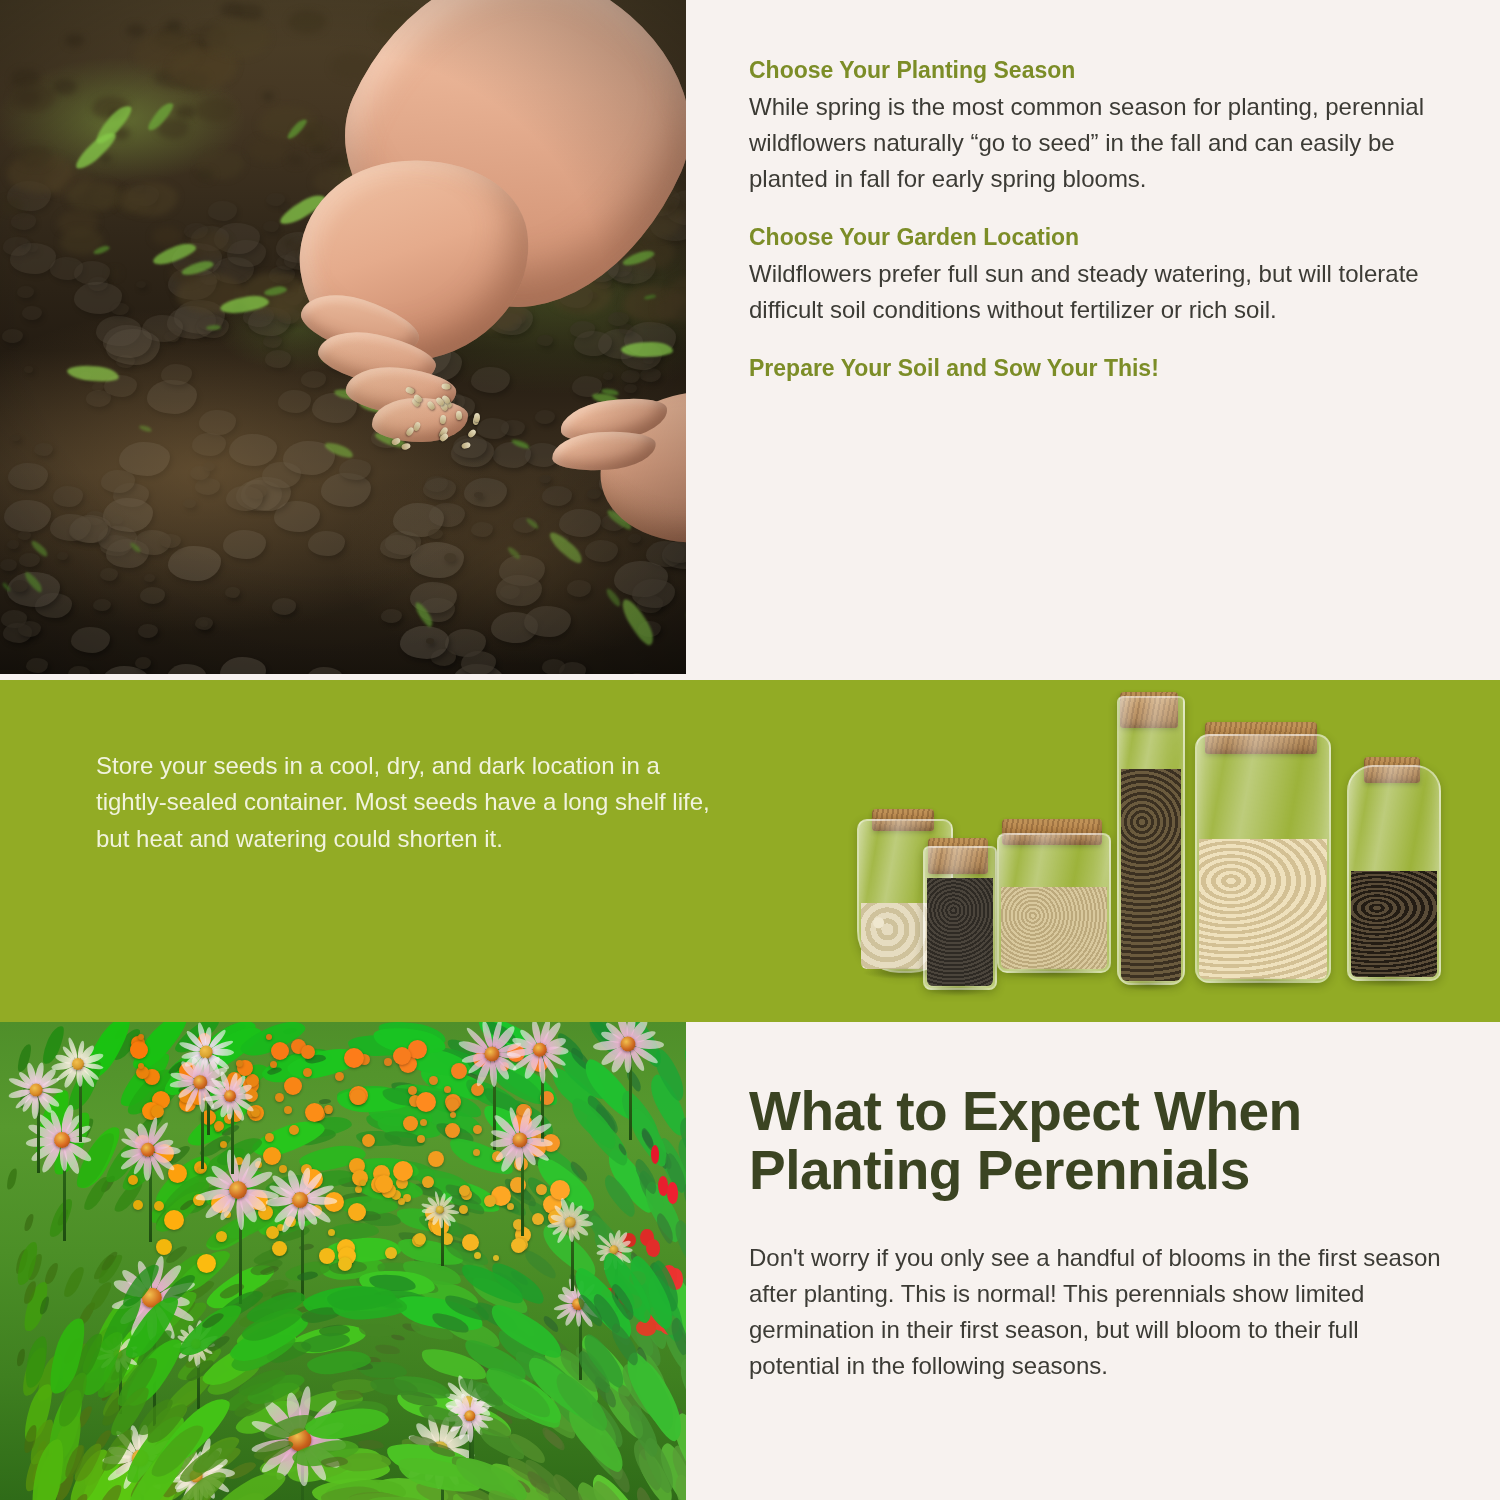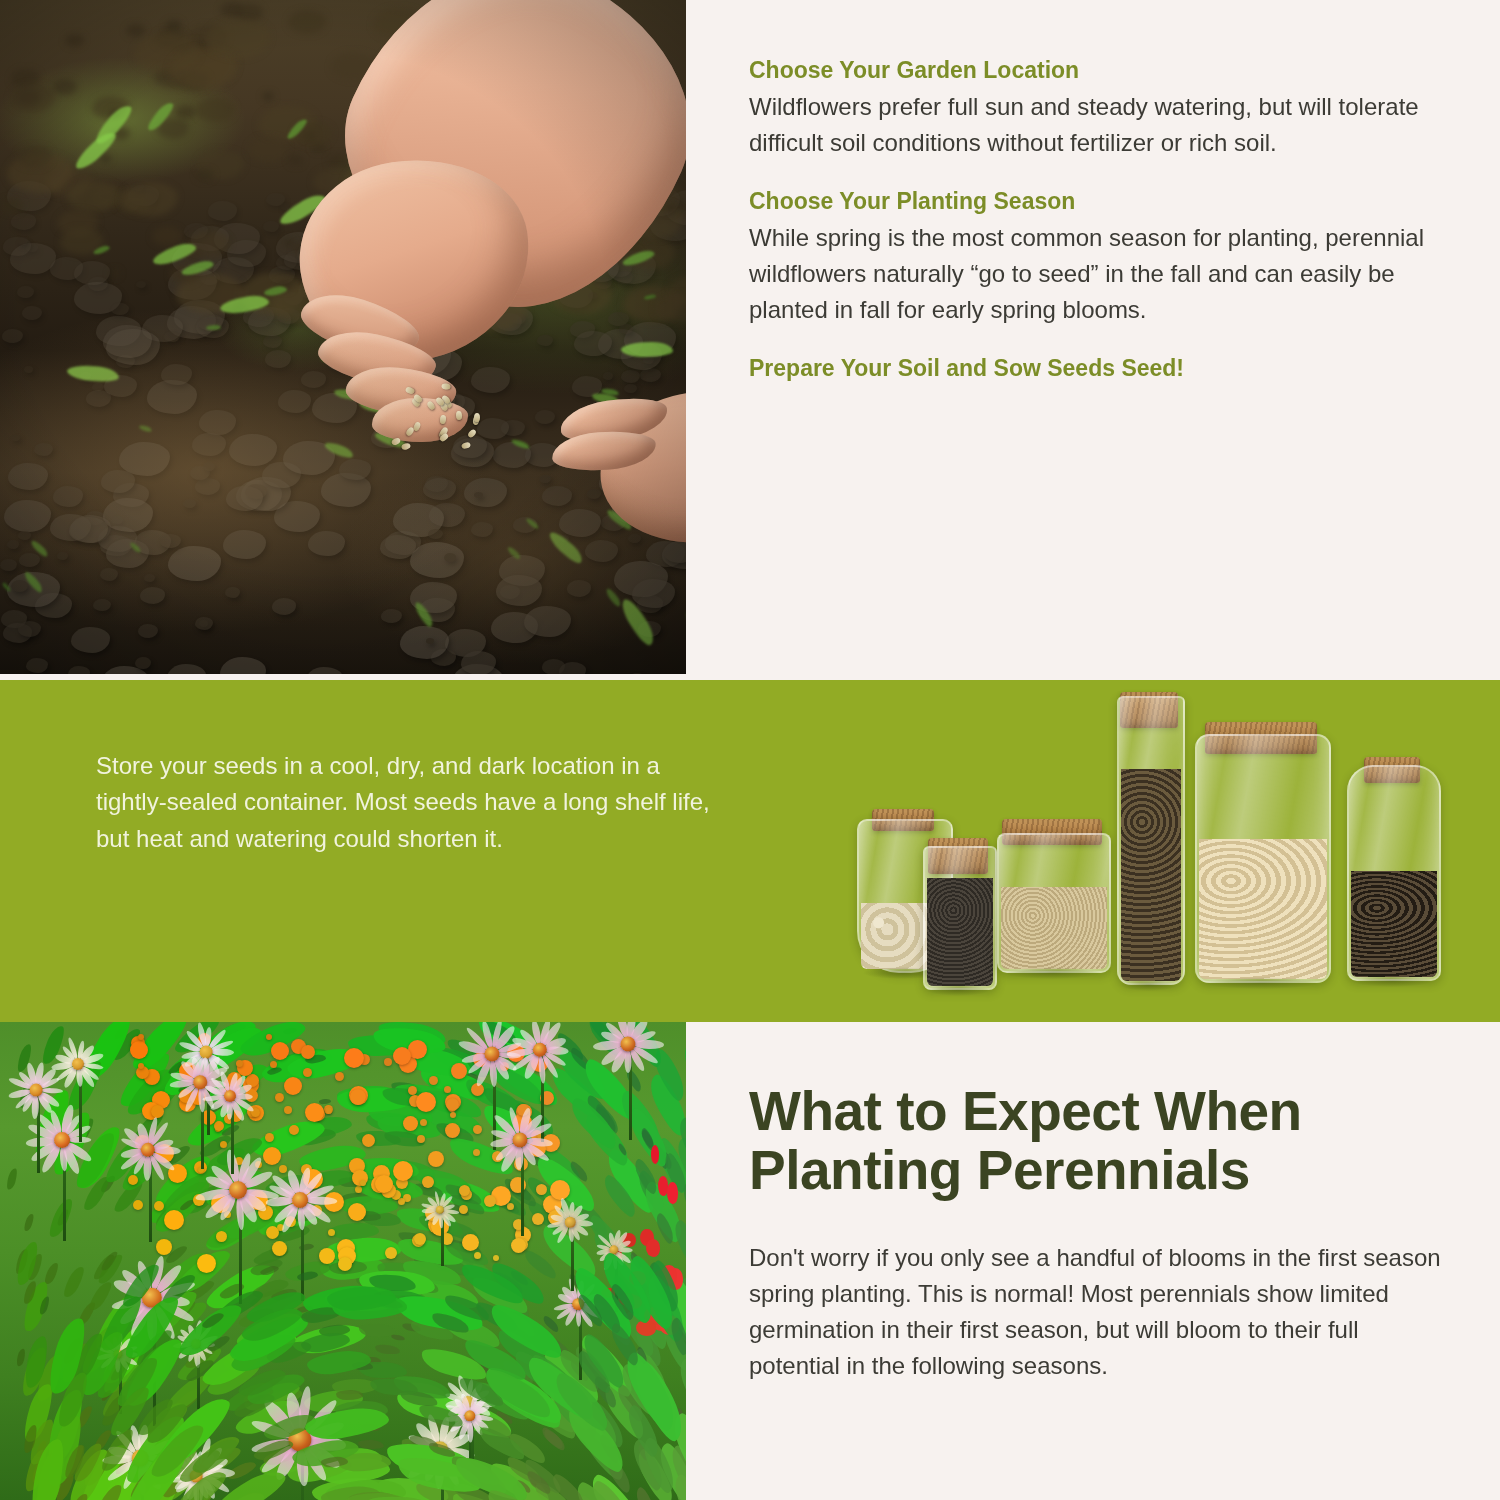--- a/index.html
+++ b/index.html
@@ -604,31 +604,31 @@
           <div class="seedpt" style="left:36px;top:19px;transform:rotate(-32deg);"></div>
           <div class="seedpt" style="left:51px;top:0px;transform:rotate(-80deg);"></div>
         </div>
       <div class="sun"></div>
       <div class="vignette"></div>
     </div>
 
     <div class="txt1">
 
       <div class="block">
+        <h2 class="h-sub">Choose Your Planting Season</h2>
+        <p class="p-body">While spring is the most common season for planting, perennial wildflowers naturally “go to seed” in the fall and can easily be planted in fall for early spring blooms.</p>
+      </div>
+
+      <div class="block">
         <h2 class="h-sub">Choose Your Garden Location</h2>
         <p class="p-body">Wildflowers prefer full sun and steady watering, but will tolerate difficult soil conditions without fertilizer or rich soil.</p>
       </div>
 
       <div class="block">
-        <h2 class="h-sub">Choose Your Planting Season</h2>
-        <p class="p-body">While spring is the most common season for planting, perennial wildflowers naturally “go to seed” in the fall and can easily be planted in fall for early spring blooms.</p>
-      </div>
-
-      <div class="block">
-        <h2 class="h-sub">Prepare Your Soil and Sow Seeds Seed!</h2>
+        <h2 class="h-sub">Prepare Your Soil and Sow Your This!</h2>
       </div>
     </div>
   </div>
 
   <div class="sec2">
     <div class="txt2">
       <p class="p-band">Store your seeds in a cool, dry, and dark location in a tightly-sealed container. Most seeds have a long shelf life, but heat and watering could shorten it.</p>
     </div>
 
     <div class="jars">
@@ -1908,17 +1908,17 @@
           <div class="leaf" style="left:588px;top:253px;width:79px;height:26px;background:rgb(30,180,48);transform:rotate(57deg);opacity:0.94;"></div>
           <div class="leaf" style="left:370px;top:357px;width:48px;height:16px;background:rgb(57,137,35);transform:rotate(6deg);opacity:0.77;"></div>
           <div class="leaf" style="left:603px;top:273px;width:39px;height:14px;background:rgb(35,125,49);transform:rotate(61deg);opacity:0.72;"></div>
           <div class="leaf" style="left:485px;top:296px;width:83px;height:27px;background:rgb(41,186,42);transform:rotate(33deg);opacity:0.96;"></div>
           <div class="leaf" style="left:143px;top:418px;width:69px;height:22px;background:rgb(73,166,22);transform:rotate(-47deg);opacity:0.88;"></div>
         </div>
     </div>
 
     <div class="txt3">
       <h2 class="h-main3">What to Expect When Planting Perennials</h2>
-      <p class="p-body">Don't worry if you only see a handful of blooms in the first season spring planting. This is normal! Most perennials show limited germination in their first season, but will bloom to their full potential in the following seasons.</p>
+      <p class="p-body">Don't worry if you only see a handful of blooms in the first season after planting. This is normal! This perennials show limited germination in their first season, but will bloom to their full potential in the following seasons.</p>
     </div>
   </div>
 
 </div>
 
 </body></html>

